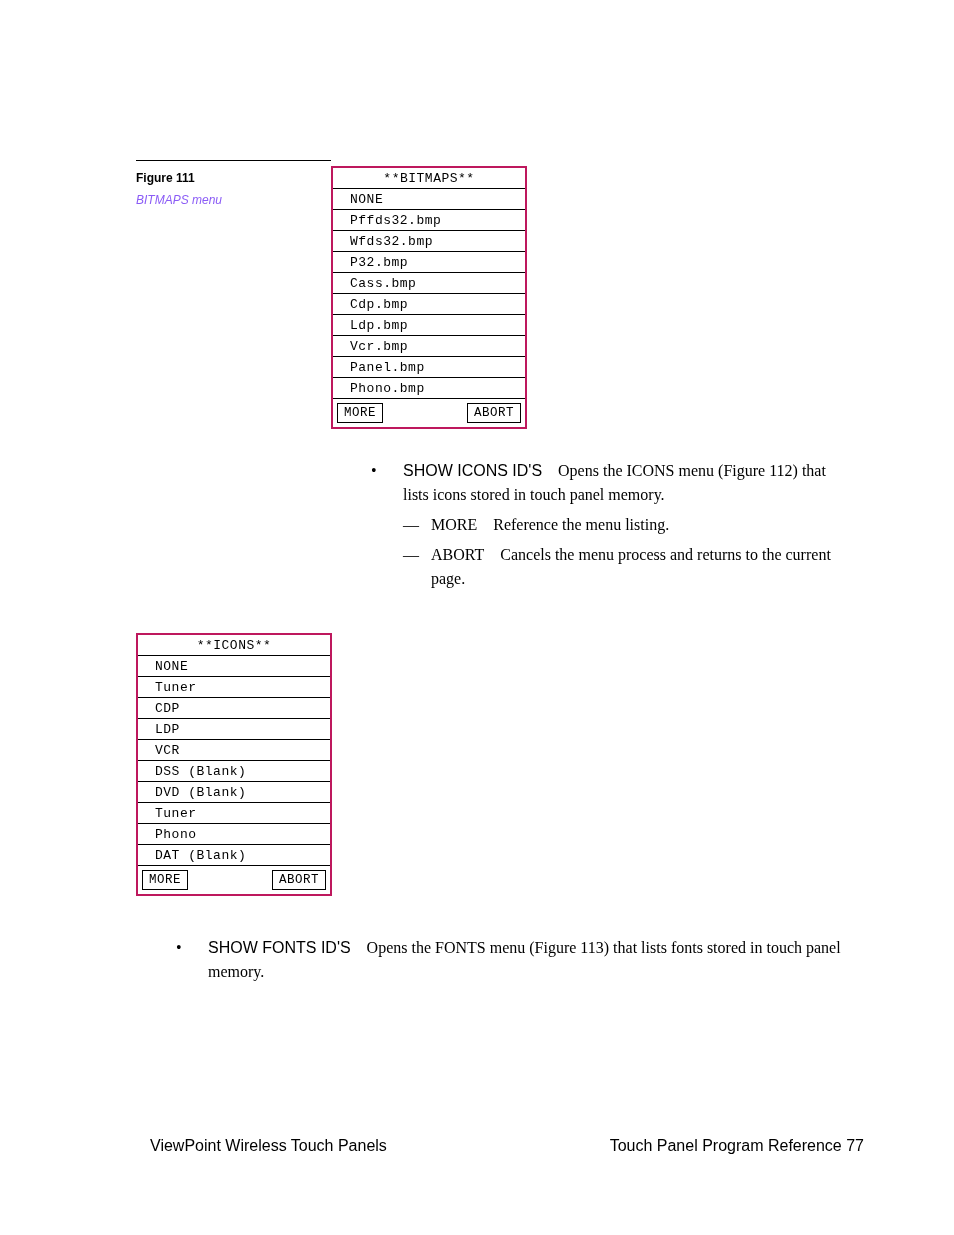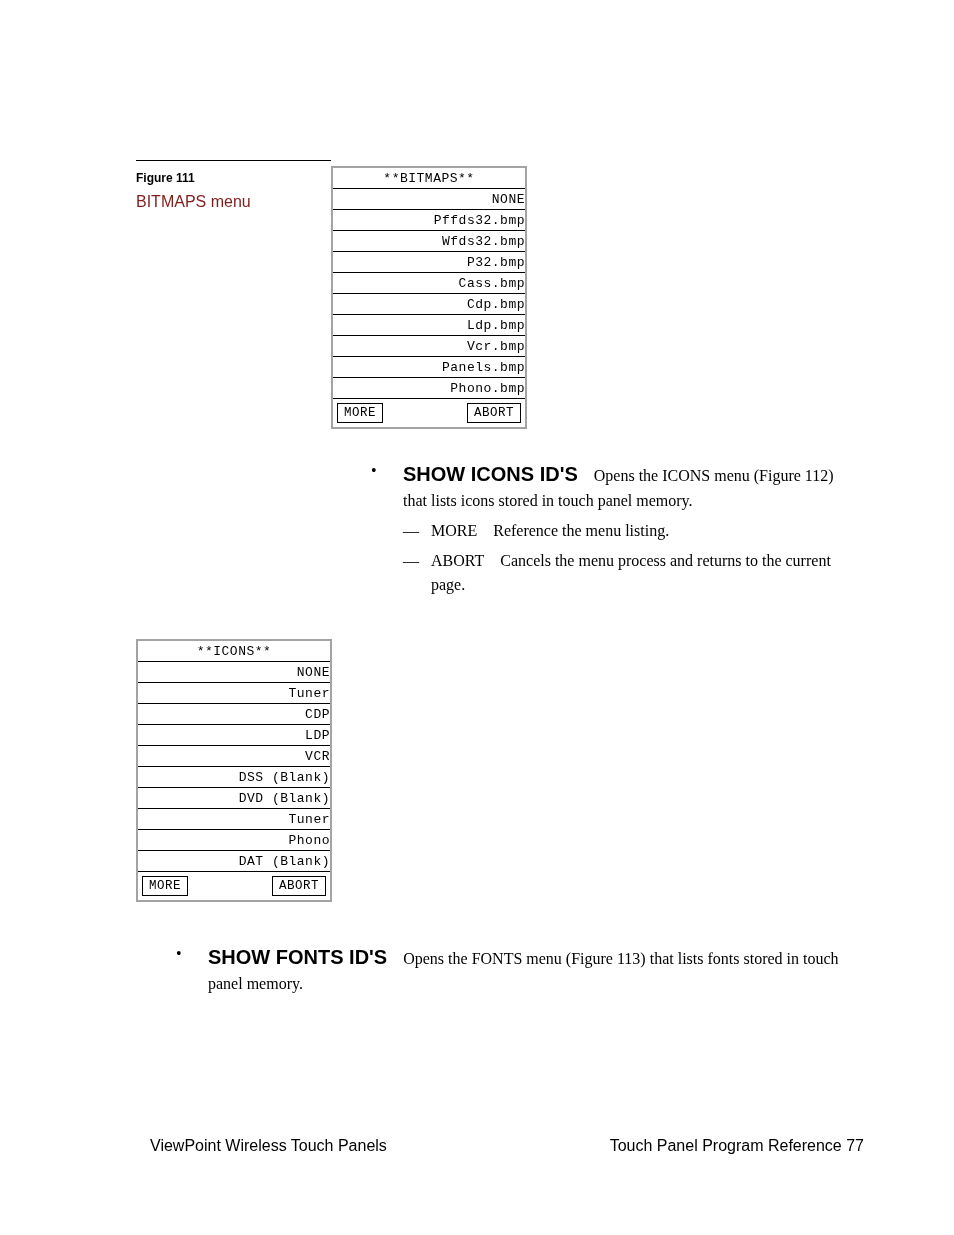--- a/index.html
+++ b/index.html
@@ -34,39 +34,40 @@
   .body-col {
     flex: 1;
     padding-top: 6px;
   }
   .fig-label {
     font-weight: bold;
     font-size: 12px;
     margin-bottom: 8px;
   }
   .fig-caption {
-    font-size: 16px;
-    color: #7f1d1d;
+    font-size: 12px;
+    color: #8b5cf6;
+    font-style: italic;
   }
   
   .panel {
     width: 192px;
-    border: 2px solid #a3a3a3;
+    border: 2px solid #be185d;
     font-family: "Courier New", Courier, monospace;
     font-size: 13px;
     letter-spacing: 0.5px;
   }
   .panel-title {
     text-align: center;
     border-bottom: 1px solid #000;
     padding: 3px 0 2px 0;
     font-weight: normal;
   }
   .panel-row {
-    text-align: right;
+    text-align: left;
     border-bottom: 1px solid #000;
     padding: 3px 0 2px 17px;
   }
   .panel-row:last-of-type {
     
   }
   .panel-footer {
     display: flex;
     justify-content: space-between;
     padding: 4px 4px;
@@ -105,22 +106,22 @@
   .sub-item {
     display: flex;
     margin-bottom: 6px;
   }
   .sub-dash {
     width: 28px;
     flex-shrink: 0;
   }
   .lead-term {
     font-family: Helvetica, Arial, sans-serif;
-    font-weight: bold;
-    font-size: 20px;
+    font-weight: normal;
+    font-size: 16px;
   }
   
   .page-footer {
     position: absolute;
     bottom: 80px;
     left: 14px;
     width: 100%;
     box-sizing: border-box;
     padding: 0 104px 0 136px;
     font-family: Helvetica, Arial, sans-serif;
@@ -145,21 +146,21 @@
       <div class="panel">
         <div class="panel-title">**BITMAPS**</div>
         <div class="panel-row">NONE</div>
         <div class="panel-row">Pffds32.bmp</div>
         <div class="panel-row">Wfds32.bmp</div>
         <div class="panel-row">P32.bmp</div>
         <div class="panel-row">Cass.bmp</div>
         <div class="panel-row">Cdp.bmp</div>
         <div class="panel-row">Ldp.bmp</div>
         <div class="panel-row">Vcr.bmp</div>
-        <div class="panel-row">Panels.bmp</div>
+        <div class="panel-row">Panel.bmp</div>
         <div class="panel-row">Phono.bmp</div>
         <div class="panel-footer">
           <span class="panel-btn">MORE</span>
           <span class="panel-btn">ABORT</span>
         </div>
       </div>
 
       <div class="bullets">
         <div class="bullet-item">
           <div class="bullet-dot">•</div>

